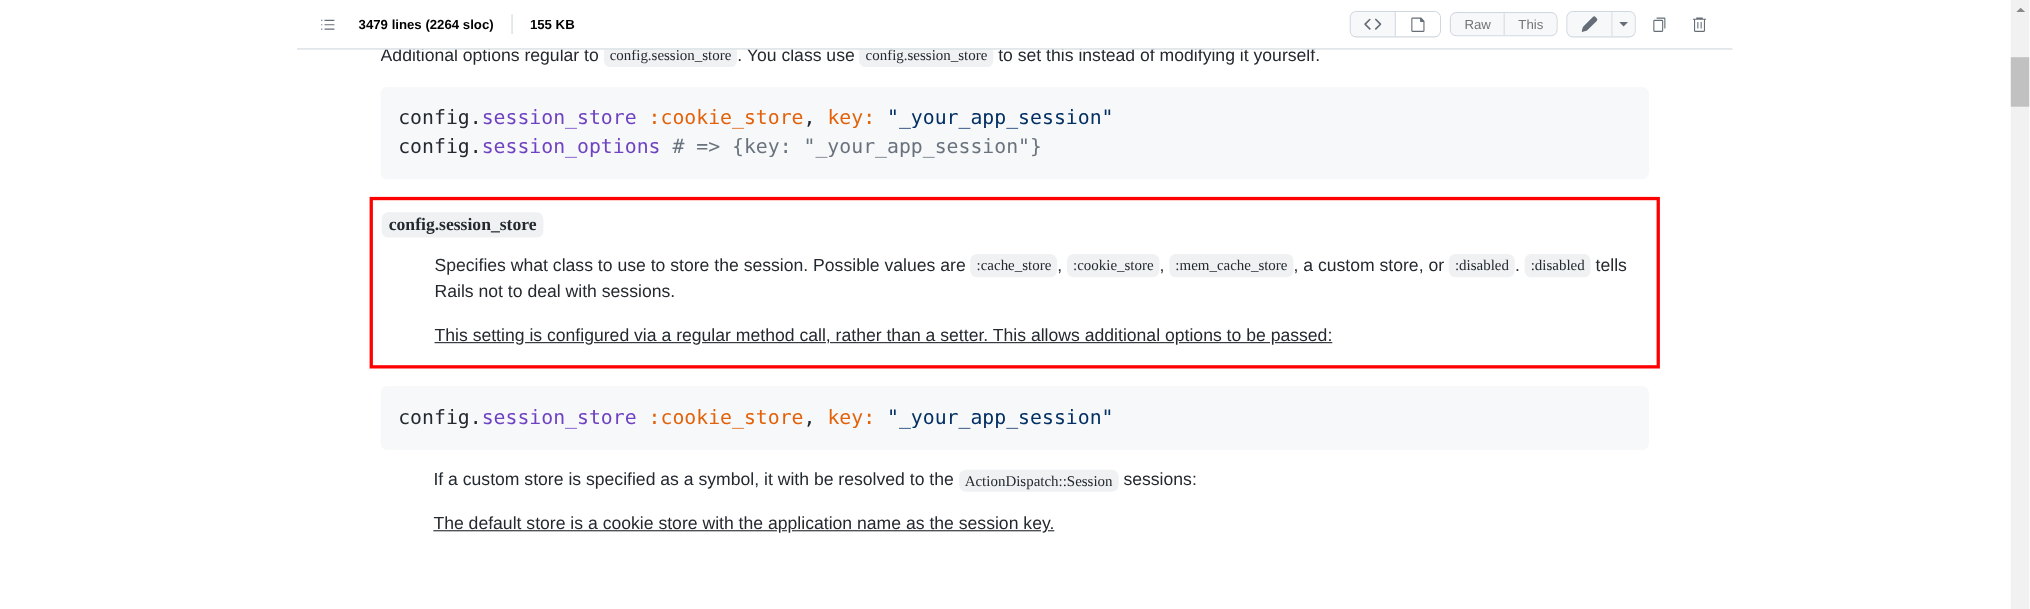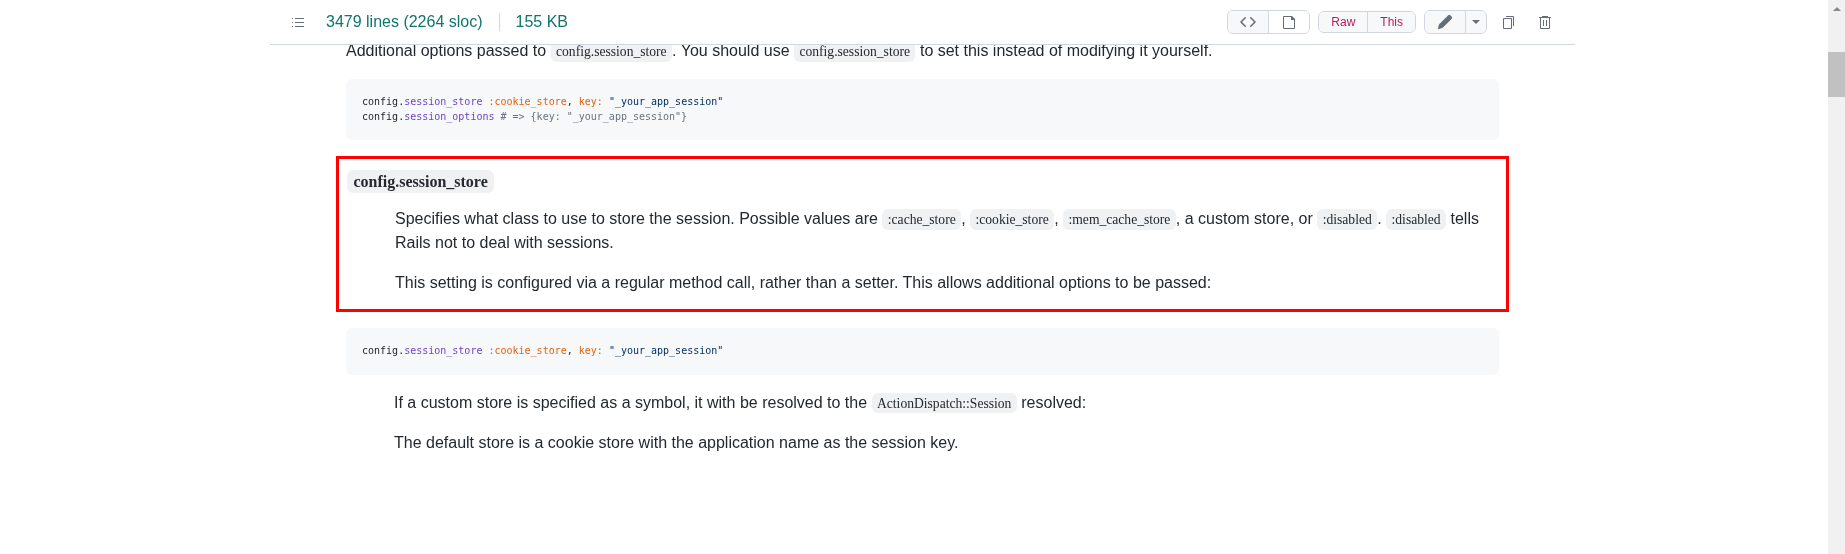--- a/index.html
+++ b/index.html
@@ -14,35 +14,35 @@
   .file-header {
     position: sticky;
     top: 0;
     display: flex;
     align-items: center;
     padding: 8px 16px;
     background: #fff;
     border-bottom: 1px solid #d0d7de;
     margin: 0 270px;
   }
-  .file-info { display: flex; align-items: center; gap: 16px; font-size: 16px; color: #0f766e; }
+  .file-info { display: flex; align-items: center; gap: 16px; font-size: 12px; color: #000000; font-weight: bold; }
   .toc-btn { display: flex; align-items: center; padding: 4px; cursor: pointer; }
   .divider-v { width: 1px; height: 18px; background: #d0d7de; }
   .file-actions { margin-left: auto; display: flex; align-items: center; gap: 0; }
   .btn-group { display: flex; border: 1px solid #d0d7de; border-radius: 6px; overflow: hidden; }
   .btn {
     padding: 3px 12px;
     font-size: 12px;
     background: #f6f8fa;
     border: none;
     border-right: 1px solid #d0d7de;
     cursor: pointer;
     display: flex;
     align-items: center;
-    color: #be185d;
+    color: #737373;
   }
   .btn:last-child { border-right: none; }
   .btn.active { background: #fff; }
   .btn-group + .btn-group { margin-left: 8px; }
   .icon-btn {
     width: 28px;
     height: 28px;
     display: flex;
     align-items: center;
     justify-content: center;
@@ -69,21 +69,21 @@
     font-size: 13.6px;
     background: #eff1f3;
     padding: 0.2em 0.4em;
     border-radius: 6px;
   }
   .code-block {
     background: #f6f8fa;
     border-radius: 6px;
     padding: 16px;
     font-family: ui-monospace, SFMono-Regular, Consolas, monospace;
-    font-size: 10px;
+    font-size: 18px;
     line-height: 1.45;
     margin: 16px 0;
     overflow-x: auto;
   }
   .tok-id { color: #24292f; }
   .tok-method { color: #6f42c1; }
   .tok-sym { color: #e36209; }
   .tok-str { color: #032f62; }
   .tok-comment { color: #6a737d; }
   .highlighted-section {
@@ -91,21 +91,21 @@
     padding: 10px 8px 14px 8px;
     margin: 4px -10px 12px -10px;
   }
   h4.section-title {
     font-size: 16px;
     font-weight: 600;
     margin: 4px 0 16px 0;
   }
   h4.section-title .code-inline { font-size: 16px; font-weight: 600; }
   p.body-text { font-size: 16px; line-height: 1.5; margin-bottom: 16px; margin-left: 48px; }
-  p.body-text:last-child { margin-bottom: 0; }
+  p.body-text:last-child { margin-bottom: 0; text-decoration: underline; }
   .scrollbar-track {
     position: absolute;
     right: 0; top: 0;
     width: 17px; height: 100%;
     background: #f1f1f1;
   }
   .scrollbar-up, .scrollbar-thumb {
     position: absolute;
     left: 0; width: 100%;
   }
@@ -166,21 +166,21 @@
         <svg width="16" height="16" viewBox="0 0 16 16" fill="#656d76">
             <path d="M11 2H5v1H2v1h1v10a1 1 0 001 1h8a1 1 0 001-1V4h1V3h-3V2zm-7 2h8v10H4V4zm2 2h1v6H6V6zm3 0h1v6H9V6z"></path>
           </svg>
       </button>
     </div>
   </div>
 
   <div class="content">
 
     <p class="truncated-line">
-      <span>Additional options passed to </span><code class="code-inline">config.session_store</code><span>. You should use </span><code class="code-inline">config.session_store</code><span> to set this instead of modifying it yourself.</span>
+      <span>Additional options regular to </span><code class="code-inline">config.session_store</code><span>. You class use </span><code class="code-inline">config.session_store</code><span> to set this instead of modifying it yourself.</span>
     </p>
 
     <div class="code-block">
 <span class="tok-id">config</span><span>.</span><span class="tok-method">session_store</span><span class="tok-sym"> :cookie_store</span><span>, </span><span class="tok-sym">key: </span><span class="tok-str">"_your_app_session"</span><br><span class="tok-id">config</span><span>.</span><span class="tok-method">session_options</span><span class="tok-comment"> # =&gt; {key: "_your_app_session"}</span>
     </div>
 
     <div class="highlighted-section">
       <h4 class="section-title">
         <code class="code-inline">config.session_store</code>
       </h4>
@@ -188,21 +188,21 @@
         <span>Specifies what class to use to store the session. Possible values are </span><code class="code-inline">:cache_store</code><span>, </span><code class="code-inline">:cookie_store</code><span>, </span><code class="code-inline">:mem_cache_store</code><span>, a custom store, or </span><code class="code-inline">:disabled</code><span>. </span><code class="code-inline">:disabled</code><span> tells Rails not to deal with sessions.</span>
       </p>
       <p class="body-text">This setting is configured via a regular method call, rather than a setter. This allows additional options to be passed:</p>
     </div>
 
     <div class="code-block">
 <span class="tok-id">config</span><span>.</span><span class="tok-method">session_store</span><span class="tok-sym"> :cookie_store</span><span>, </span><span class="tok-sym">key: </span><span class="tok-str">"_your_app_session"</span>
     </div>
 
     <p class="body-text">
-      <span>If a custom store is specified as a symbol, it with be resolved to the </span><code class="code-inline">ActionDispatch::Session</code><span> resolved:</span>
+      <span>If a custom store is specified as a symbol, it with be resolved to the </span><code class="code-inline">ActionDispatch::Session</code><span> sessions:</span>
     </p>
 
 
     <p class="body-text">The default store is a cookie store with the application name as the session key.</p>
 
   </div>
 
   <div class="scrollbar-track">
     <div class="scrollbar-up">
       <svg width="10" height="10" viewBox="0 0 10 10" fill="#888">

